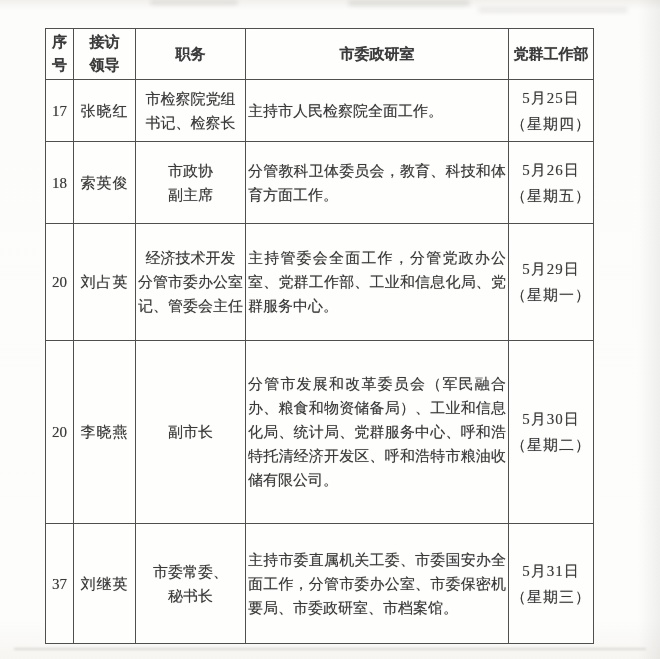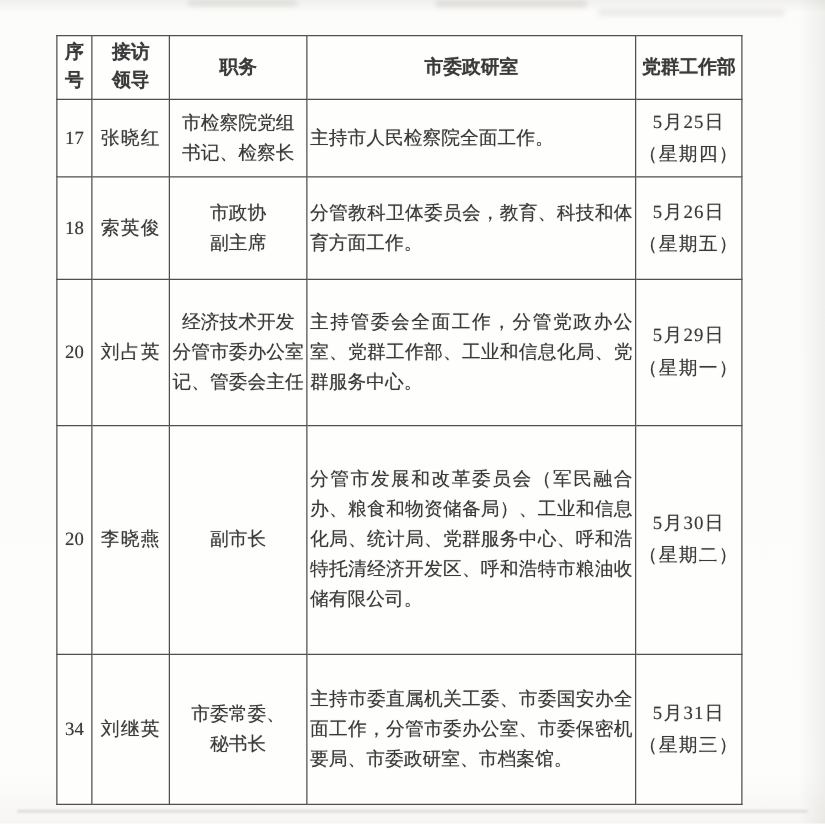--- a/index.html
+++ b/index.html
@@ -153,21 +153,21 @@
         <td class="cell-no">20</td>
         <td class="cell-leader">李晓燕</td>
         <td class="cell-pos">副市长</td>
         <td class="cell-duty">分管市发展和改革委员会（军民融合办、粮食和物资储备局）、工业和信息化局、统计局、党群服务中心、呼和浩特托清经济开发区、呼和浩特市粮油收储有限公司。</td>
         <td class="cell-time">
           <span class="line">5月30日</span>
           <span class="line">（星期二）</span>
         </td>
       </tr>
       <tr class="row-21">
-        <td class="cell-no">34</td>
+        <td class="cell-no">37</td>
         <td class="cell-leader">刘继英</td>
         <td class="cell-pos">市委常委、
 秘书长</td>
         <td class="cell-duty">主持市委直属机关工委、市委国安办全面工作，分管市委办公室、市委保密机要局、市委政研室、市档案馆。</td>
         <td class="cell-time">
           <span class="line">5月31日</span>
           <span class="line">（星期三）</span>
         </td>
       </tr>
     </tbody>

